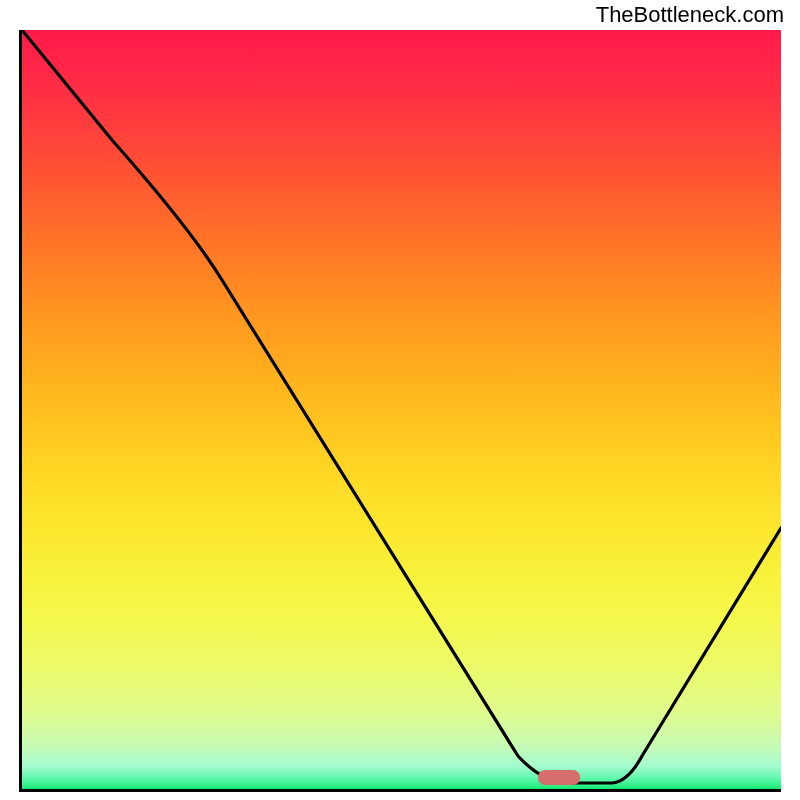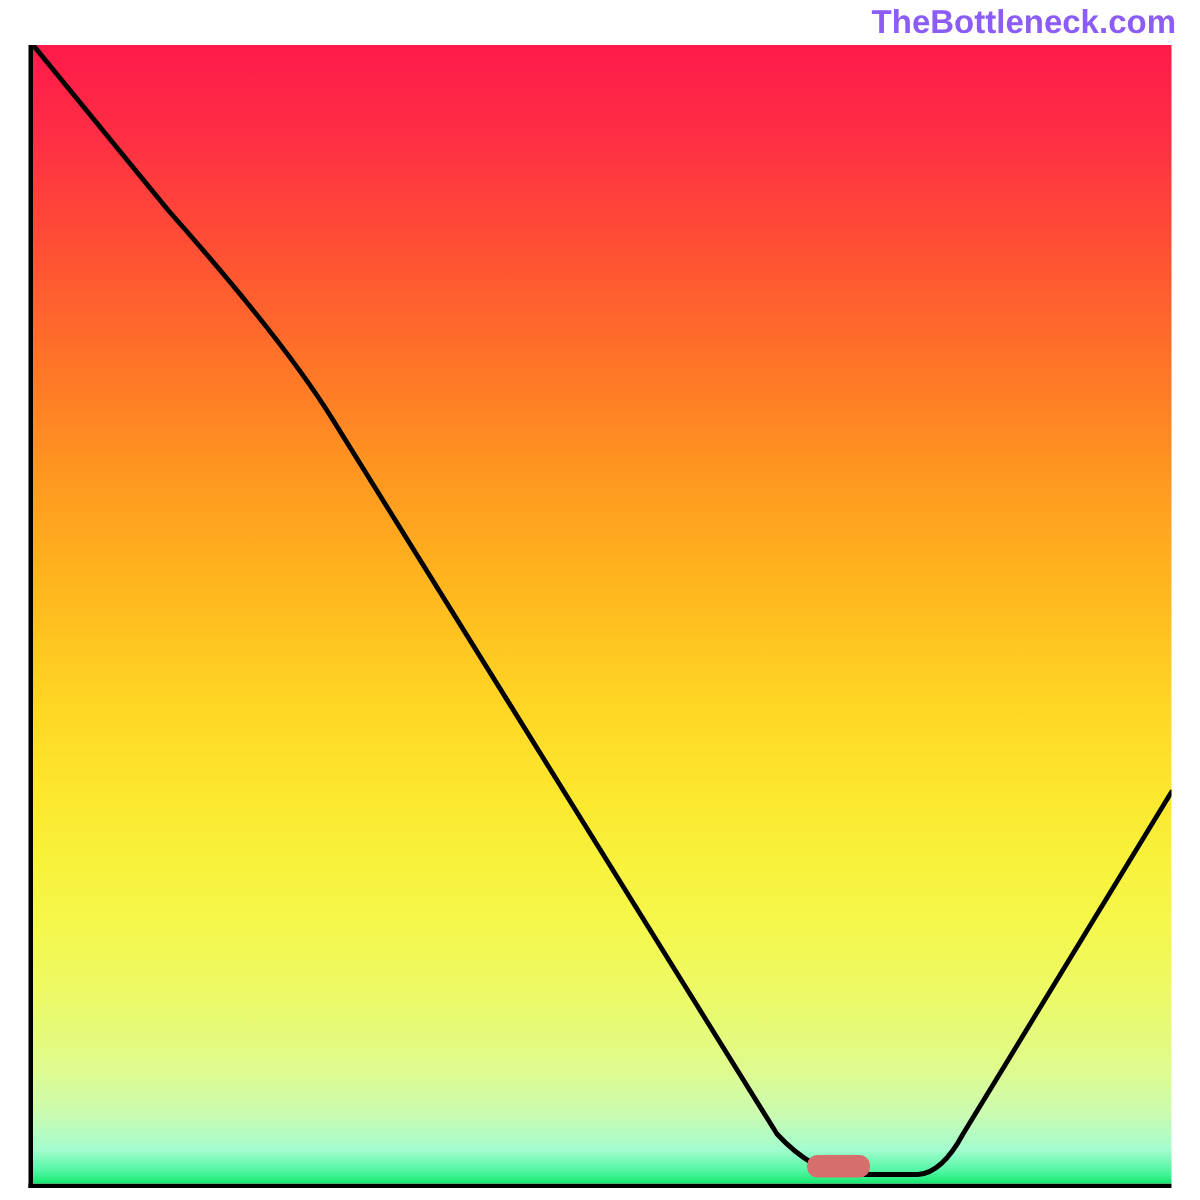--- a/index.html
+++ b/index.html
@@ -1,17 +1,17 @@
 <!DOCTYPE html>
 <html><head>
 <meta charset="utf-8">
 <style>
   html,body{margin:0;padding:0;width:800px;height:800px;overflow:hidden;background:#fff;font-family:Arial,Helvetica,sans-serif}
   .root{position:relative;width:800px;height:800px}
-  .watermark{position:absolute;top:2px;right:16px;font-size:22px;color:#8b5cf6;font-weight:700;z-index:3}
+  .watermark{position:absolute;top:2px;right:16px;font-size:22px;color:#000000;font-weight:400;z-index:3}
   .plot-wrap{position:absolute;left:19px;top:30px;width:762px;height:762px;border-left:3px solid #000;border-bottom:3px solid #000;box-sizing:border-box}
   .gradient{position:absolute;inset:0;background:linear-gradient(to bottom,
     #ff1a4b 0%,
     #ff2e44 8%,
     #ff5034 18%,
     #ff7427 28%,
     #ff9820 38%,
     #ffb81e 48%,
     #ffd624 58%,
     #fce82e 66%,

